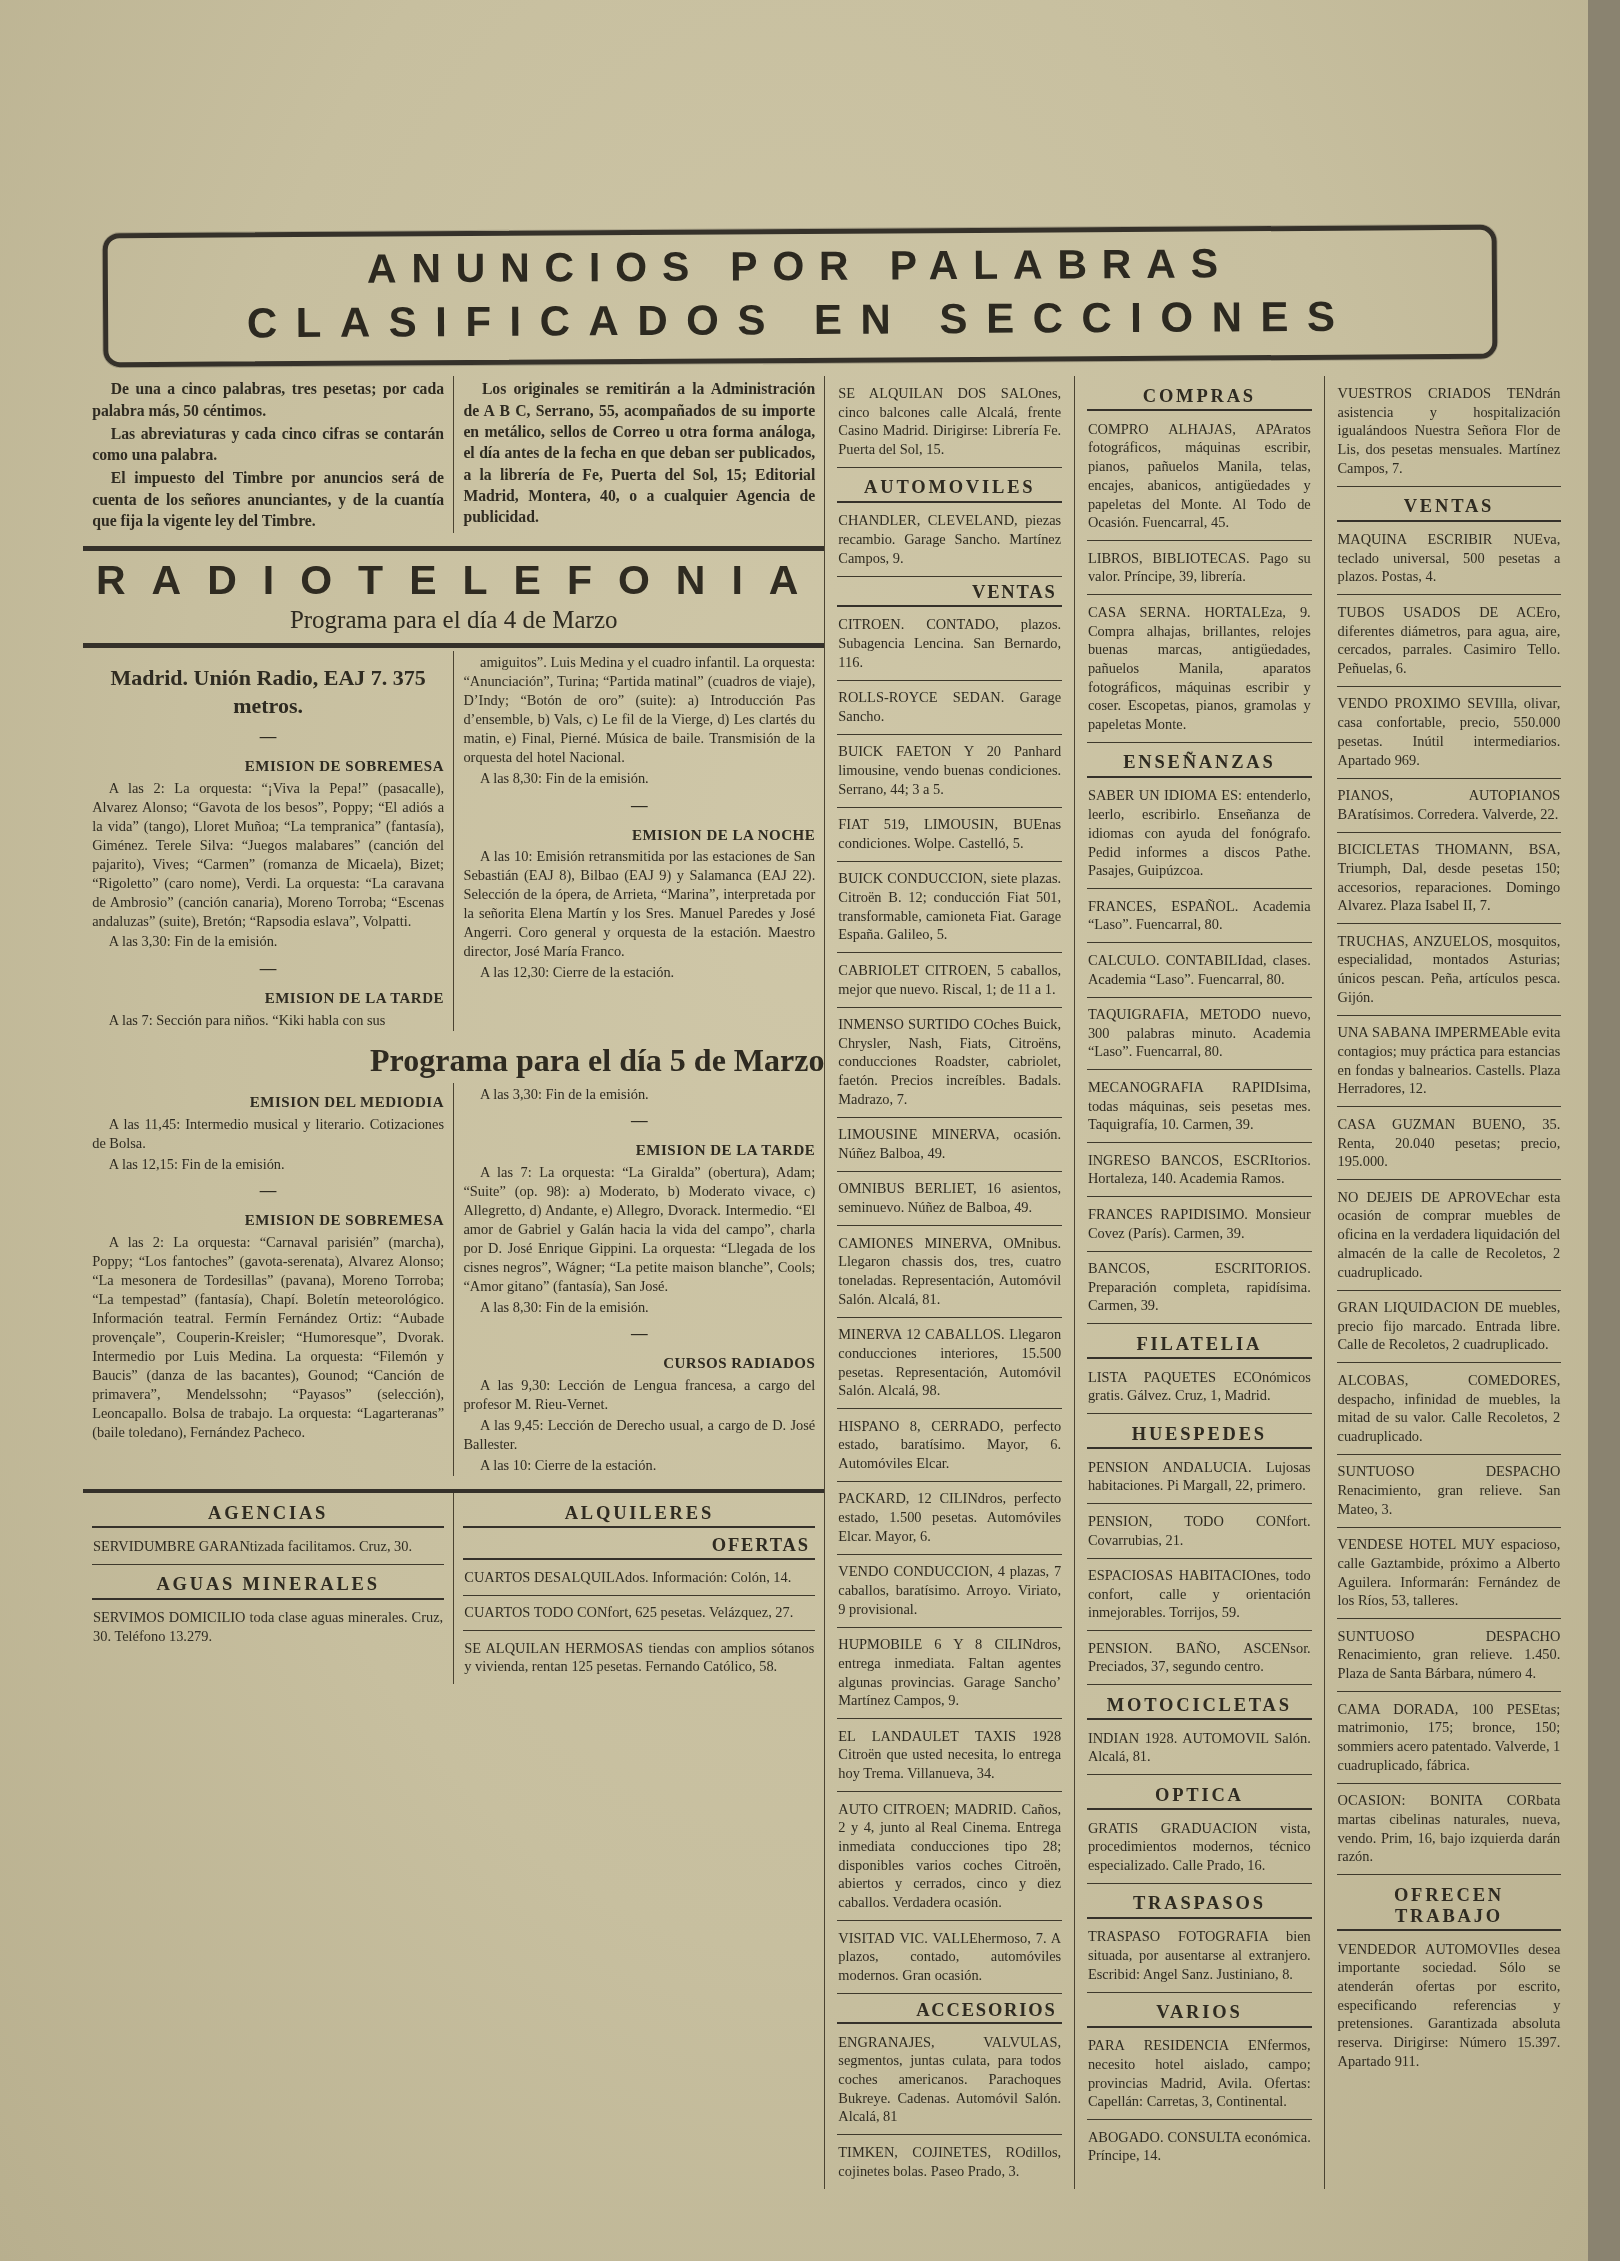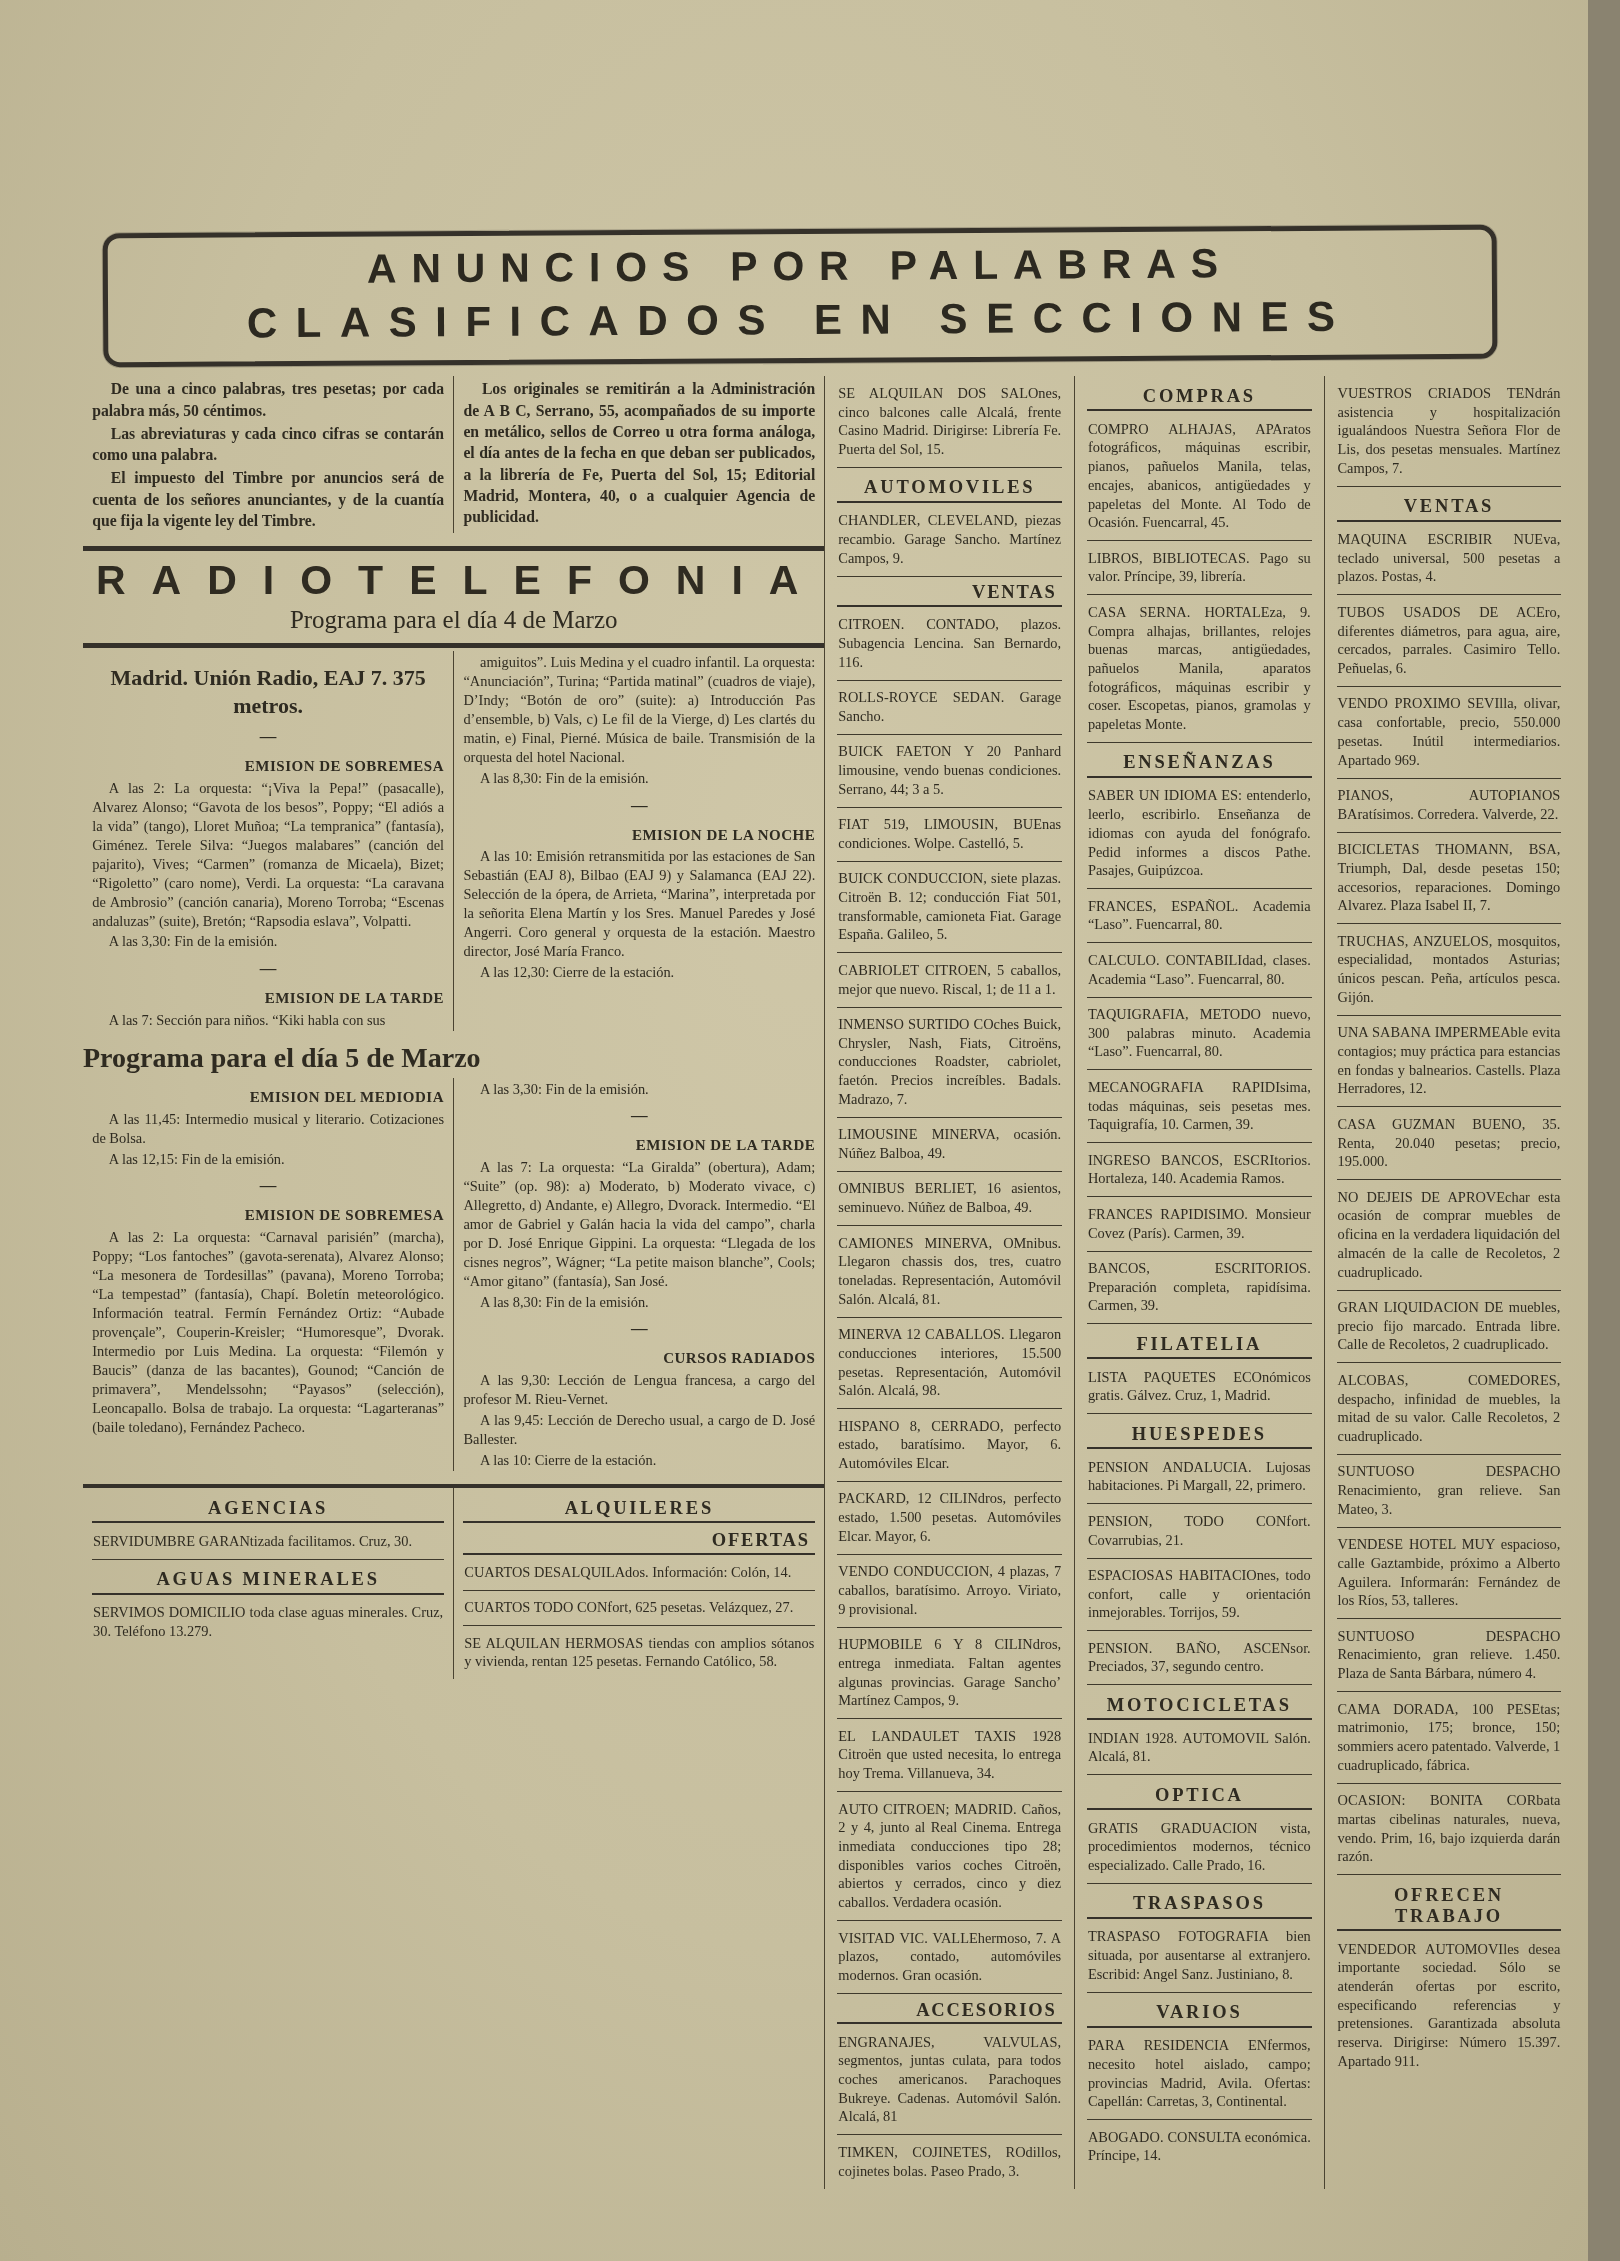--- a/index.html
+++ b/index.html
@@ -32,21 +32,21 @@
   .it-intro{font-size:15.7px;font-weight:700;line-height:1.36;text-align:justify;text-indent:18.5px;margin:1.8px 0;}
 
   .radio-head{border-top:5.5px solid #35312a;border-bottom:5.5px solid #35312a;margin-top:13px;text-align:center;padding:5.5px 0 9.2px;}
   .radio-title{font-family:"Liberation Sans","DejaVu Sans",sans-serif;font-weight:700;font-size:41px;letter-spacing:26px;text-indent:13px;}
   .radio-sub{font-size:25px;margin-top:2px;}
 
   .radio-cols{display:flex;margin-top:3.7px;}
   .radio-col{flex:1;padding:0 9.2px;min-width:0;}
   .radio-col + .radio-col{border-left:1.8px solid #4a4331;}
 
-  .day5-title{text-align:left;font-weight:700;font-size:28px;margin:11px 0 1.8px;}
+  .day5-title{text-align:right;font-weight:700;font-size:32px;margin:11px 0 1.8px;}
 
   .bottom-row{display:flex;border-top:4.6px solid #35312a;margin-top:13px;}
   .bottom-col{flex:1;padding:0 9.2px;min-width:0;}
   .bottom-col + .bottom-col{border-left:1.8px solid #4a4331;}
 
   .it-station{font-size:22px;font-weight:700;text-align:center;line-height:1.25;margin:13px 0 1.8px;}
   .it-heading{font-weight:700;font-size:15px;letter-spacing:0.5px;text-align:right;margin:11px 0 3.7px;}
   .it-para{font-size:14.4px;line-height:1.32;text-align:justify;text-indent:16.6px;margin:1.8px 0;}
   .it-divider{text-align:center;font-weight:700;font-size:16.6px;margin:7.4px 0 0;}
   .it-section{

